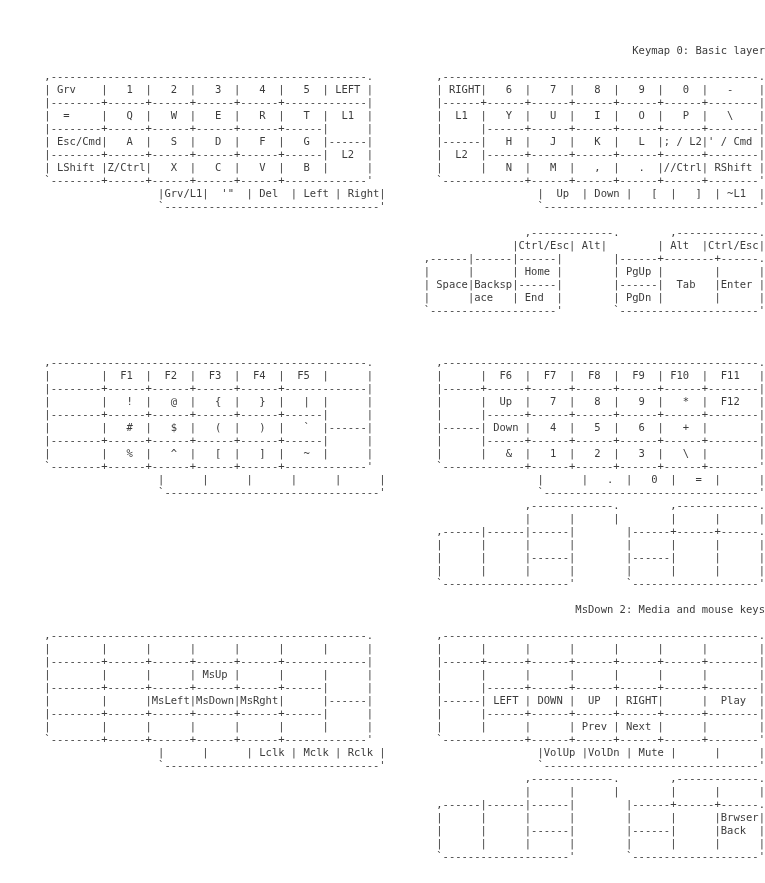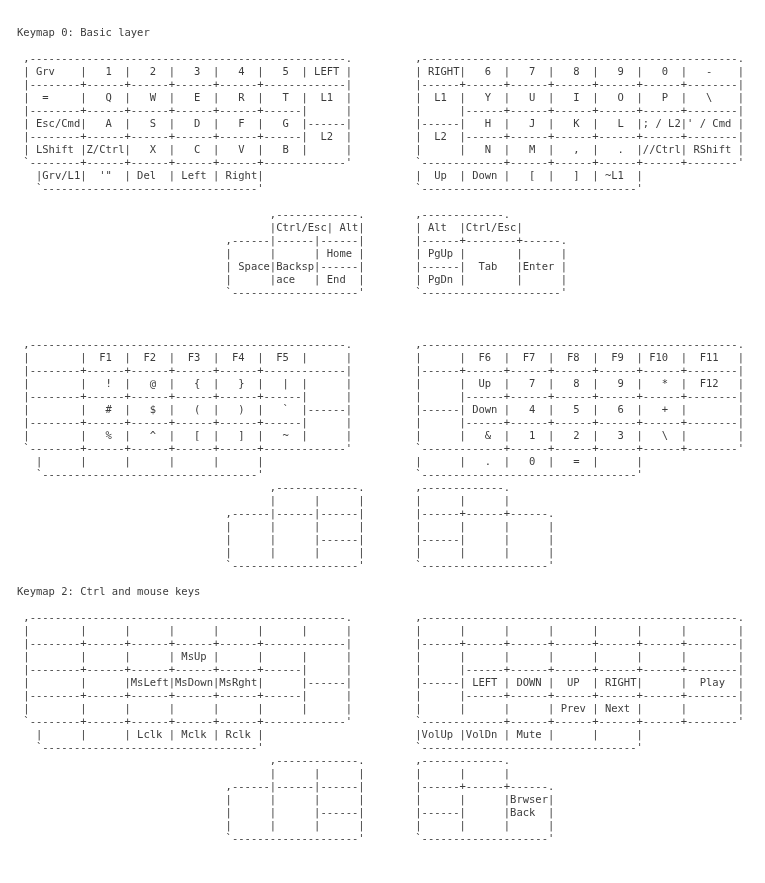--- a/index.html
+++ b/index.html
@@ -1,21 +1,21 @@
 <!DOCTYPE html>
 <html><head>
 <meta charset="utf-8">
 <style>
   html, body { margin: 0; padding: 0; background: #ffffff; }
   body {
     width: 765px; height: 883px; overflow: hidden;
     font-family: "DejaVu Sans Mono", "Liberation Mono", monospace;
     color: #3c3c3c;
   }
-  .doc { padding: 26px 0 0 17px; }
+  .doc { padding: 44px 0 0 17px; text-align: right; }
   .km-title {
     font-size: 10.5px; line-height: 13px;
     margin: 0 0 13px 0; white-space: pre;
   }
   pre.km-art {
     margin: 0; font-size: 10.5px; line-height: 13px;
     white-space: pre; letter-spacing: 0;
   }
   section.km { margin: 0; }
   section.km-0 { margin-bottom: 39px; }
@@ -65,21 +65,21 @@
                                         ,-------------.        ,-------------.
                                         |      |      |        |      |      |
                                  ,------|------|------|        |------+------+------.
                                  |      |      |      |        |      |      |      |
                                  |      |      |------|        |------|      |      |
                                  |      |      |      |        |      |      |      |
                                  `--------------------'        `--------------------'</pre>
   </section>
 
   <section class="km km-2">
-    <div class="km-title">Keymap 2: Ctrl and mouse keys</div>
+    <div class="km-title">MsDown 2: Media and mouse keys</div>
     <pre class="km-art"> ,--------------------------------------------------.          ,--------------------------------------------------.
  |        |      |      |      |      |      |      |          |      |      |      |      |      |      |        |
  |--------+------+------+------+------+-------------|          |------+------+------+------+------+------+--------|
  |        |      |      | MsUp |      |      |      |          |      |      |      |      |      |      |        |
  |--------+------+------+------+------+------|      |          |      |------+------+------+------+------+--------|
  |        |      |MsLeft|MsDown|MsRght|      |------|          |------| LEFT | DOWN |  UP  | RIGHT|      |  Play  |
  |--------+------+------+------+------+------|      |          |      |------+------+------+------+------+--------|
  |        |      |      |      |      |      |      |          |      |      |      | Prev | Next |      |        |
  `--------+------+------+------+------+-------------'          `-------------+------+------+------+------+--------'
    |      |      | Lclk | Mclk | Rclk |                        |VolUp |VolDn | Mute |      |      |

